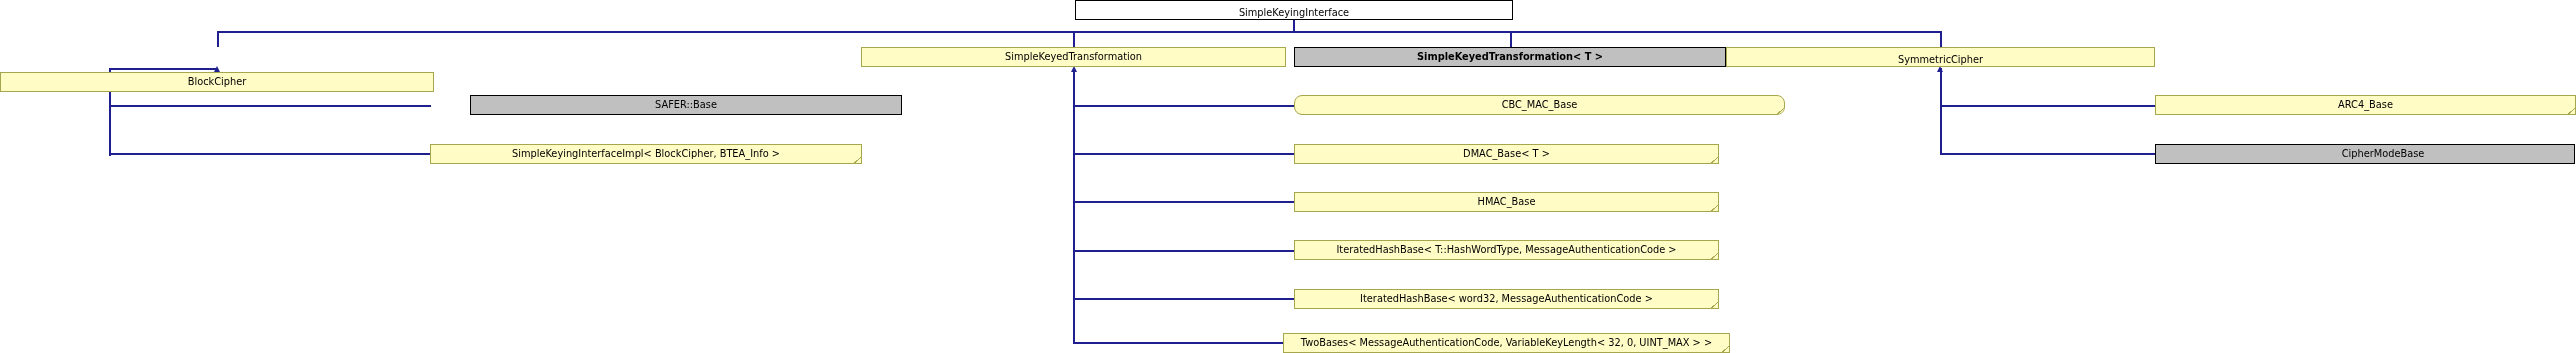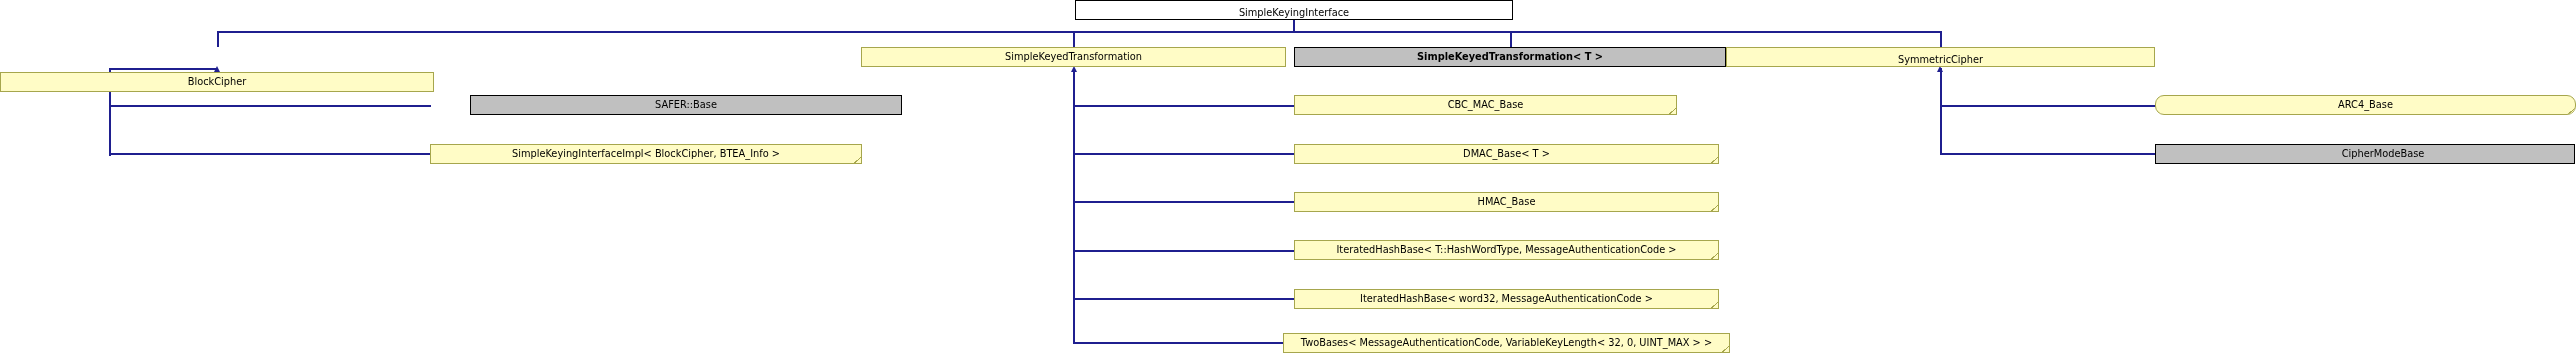--- a/index.html
+++ b/index.html
@@ -143,21 +143,21 @@
   </div>
 
   <div class="node grey" style="left:430px; top:95px; width:432px;margin-left:40px;">
     <span class="node-label">SAFER::Base</span>
   </div>
 
   <div class="node yellow folded" style="left:430px; top:144px; width:432px;">
     <span class="node-label">SimpleKeyingInterfaceImpl&lt; BlockCipher, BTEA_Info &gt;</span>
   </div>
 
-  <div class="node yellow folded" style="left:1294px; top:95px; width:383px;">
+  <div class="node yellow folded" style="left:1294px; top:95px; width:491px;border-radius:8px;">
     <span class="node-label">CBC_MAC_Base</span>
   </div>
 
   <div class="node yellow folded" style="left:1294px; top:144px; width:425px;">
     <span class="node-label">DMAC_Base&lt; T &gt;</span>
   </div>
 
   <div class="node yellow folded" style="left:1294px; top:192px; width:425px;text-align:center;">
     <span class="node-label">HMAC_Base</span>
   </div>
@@ -167,21 +167,21 @@
   </div>
 
   <div class="node yellow folded" style="left:1294px; top:289px; width:425px;">
     <span class="node-label">IteratedHashBase&lt; word32, MessageAuthenticationCode &gt;</span>
   </div>
 
   <div class="node yellow folded" style="left:1283px; top:333px; width:447px;">
     <span class="node-label">TwoBases&lt; MessageAuthenticationCode, VariableKeyLength&lt; 32, 0, UINT_MAX &gt; &gt;</span>
   </div>
 
-  <div class="node yellow folded" style="left:2155px; top:95px; width:421px;border-radius:9px;">
+  <div class="node yellow folded" style="left:2155px; top:95px; width:421px;">
     <span class="node-label">ARC4_Base</span>
   </div>
 
   <div class="node grey" style="left:2155px; top:144px; width:420px;padding-left:36px;">
     <span class="node-label">CipherModeBase</span>
   </div>
 
 </div>
 
 

